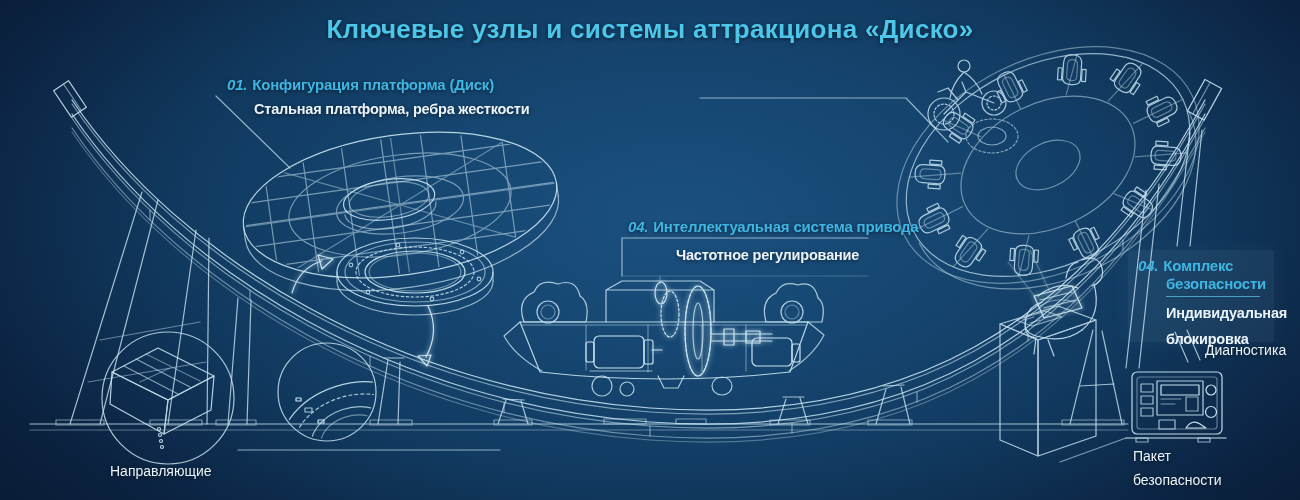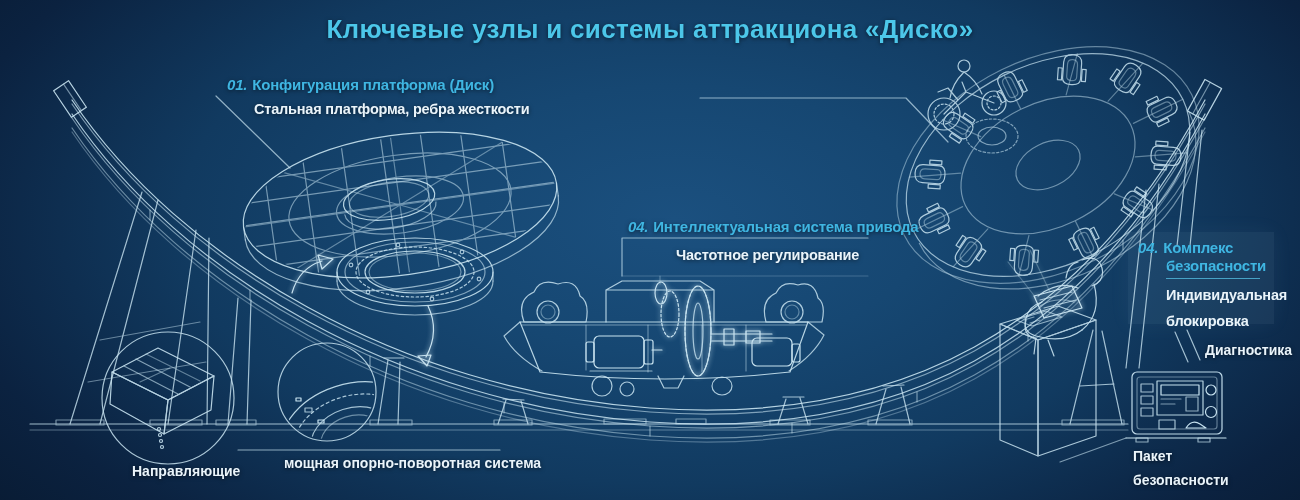--- a/index.html
+++ b/index.html
@@ -12,29 +12,29 @@
   .art{position:absolute;left:0;top:0;}
   .art path,.art line,.art rect,.art ellipse,.art circle,.art polygon,.art polyline{
     fill:none;stroke:#c8e3f0;stroke-width:1.2;stroke-linecap:round;stroke-linejoin:round;
   }
   .txt{position:absolute;text-shadow:0 1px 4px rgba(0,0,0,.55);white-space:nowrap;}
   .title{left:0;right:0;top:14px;text-align:center;font-size:26px;font-weight:bold;color:#4cc7e9;letter-spacing:.3px;}
   .head{font-size:15px;font-weight:bold;color:#3fb6e2;letter-spacing:-.2px;}
   .sub{font-size:14.5px;font-weight:bold;color:#eaf4fa;letter-spacing:-.2px;}
   .num{margin-right:5px;font-style:italic;}
   .panel4{
-    position:absolute;left:1128px;top:232px;width:146px;height:92px;
+    position:absolute;left:1128px;top:250px;width:146px;height:92px;
     background:rgba(190,220,245,.07);box-shadow:0 0 20px rgba(170,210,240,.06);
   }
   .panel4 .head{position:static;display:block;white-space:normal;width:132px;
     padding:7px 0 0 10px;text-indent:-0px;line-height:18px;}
   .panel4 .head .wrap{display:block;padding-left:28px;text-indent:-28px;}
   .panel4 .divider{width:94px;margin:3px 0 3px 38px;border-top:1px solid rgba(80,180,215,.85);}
   .panel4 .sub{position:static;display:block;white-space:normal;width:116px;margin-left:38px;line-height:26px;}
-  .small{font-size:14px;font-weight:bold;color:#eaf4fa;}
+  .small{font-size:14px;font-weight:normal;color:#eaf4fa;}
 </style>
 </head>
 <body>
 
 <div class="stage">
 
   <svg class="art" width="1300" height="500" viewBox="0 0 1300 500">
     <defs>
       <filter id="glow" x="-60%" y="-60%" width="220%" height="220%">
         <feGaussianBlur stdDeviation="2.5" result="b"></feGaussianBlur>
@@ -364,16 +364,15 @@
   <div class="panel4">
     <div class="head">
       <span class="wrap"><span class="num">04.</span><span>Комплекс безопасности</span></span>
     </div>
     <div class="divider"></div>
     <div class="sub">Индивидуальная блокировка</div>
   </div>
 
   <div class="txt small" style="left:1205px;top:342px;">Диагностика</div>
   <div class="txt small" style="left:1133px;top:444px;width:110px;white-space:normal;line-height:24px;">Пакет безопасности</div>
-  <div class="txt small" style="left:132px;top:463px;">Направляющие</div>
-  <div class="txt small" style="left:284px;top:455px;">мощная опорно-поворотная система</div>
+  <div class="txt small" style="left:110px;top:463px;">Направляющие</div>
 
 </div>
 
 </body></html>

